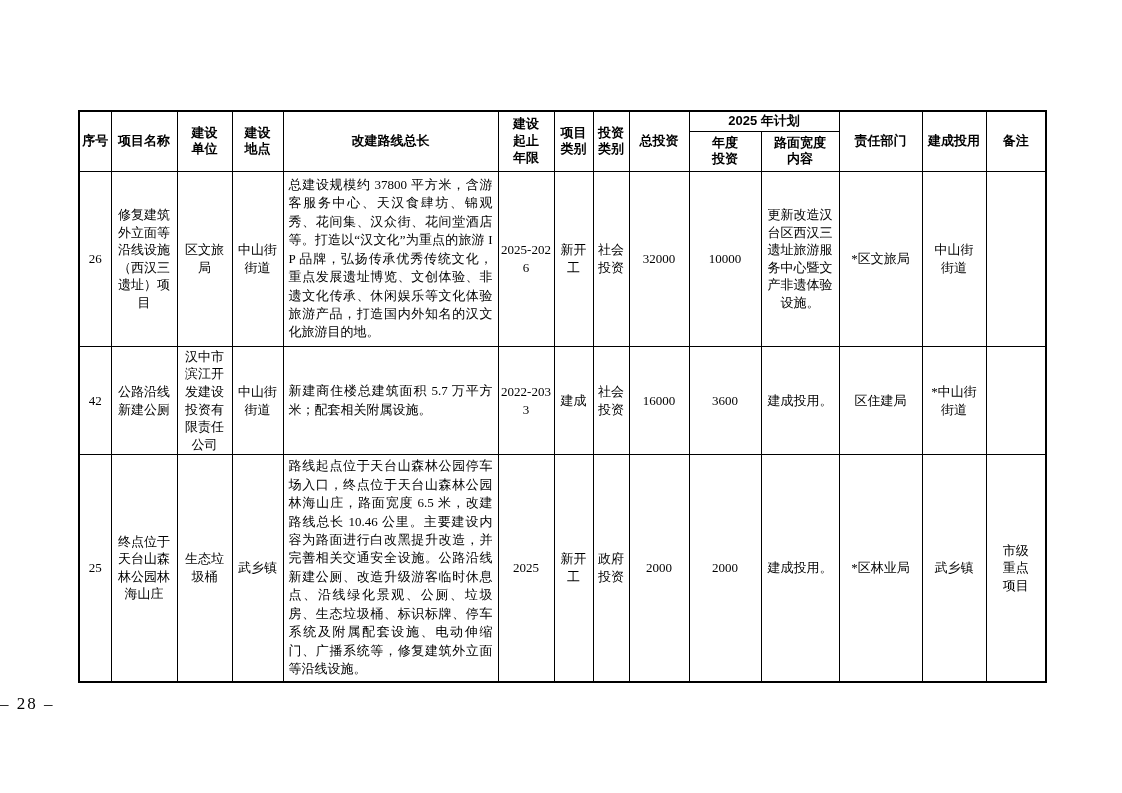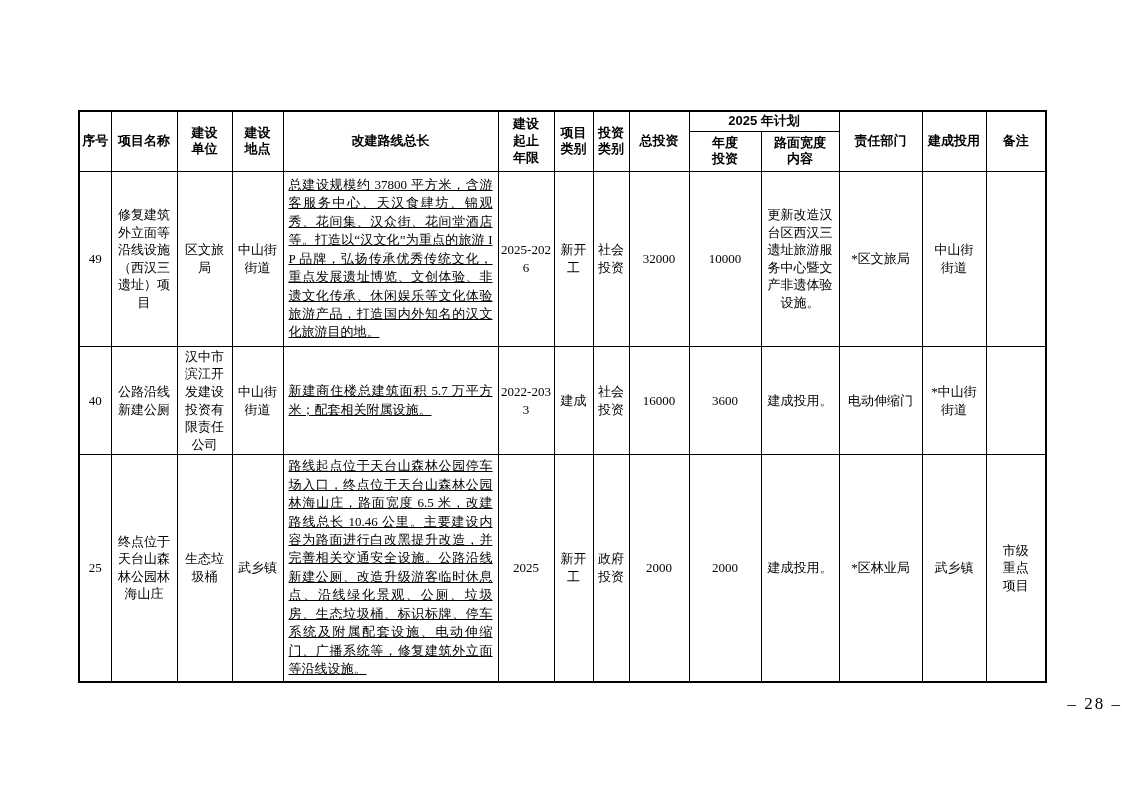--- a/index.html
+++ b/index.html
@@ -44,28 +44,27 @@
   .projects tr.h1 { height: 20px; }
   .projects tr.h2 { height: 40px; }
   .projects tr.r26 { height: 175px; }
   .projects tr.r27 { height: 105px; }
   .projects tr.r28 { height: 222px; }
   .projects td.scale {
     text-align: justify;
     text-align-last: left;
     padding: 2px 5px;
     line-height: 1.42;
-    text-decoration: underline;
   }
   .page-number {
     position: absolute;
     top: 694px;
     left: 0;
     width: 1122px;
-    text-align: right;
+    text-align: left;
     font-size: 17px;
     letter-spacing: 2px;
   }
 </style>
 </head>
 <body>
 
 <div class="page">
 
   <table class="projects">
@@ -109,53 +108,53 @@
       </tr>
       <tr class="h2">
         <th>年度
 投资</th>
         <th>路面宽度
 内容</th>
       </tr>
     </thead>
     <tbody>
       <tr class="r26">
-        <td>49</td>
+        <td>26</td>
         <td>修复建筑外立面等沿线设施（西汉三遗址）项目</td>
         <td>区文旅局</td>
         <td>中山街
 街道</td>
         <td class="scale">总建设规模约 37800 平方米，含游客服务中心、天汉食肆坊、锦观秀、花间集、汉众街、花间堂酒店等。打造以“汉文化”为重点的旅游 IP 品牌，弘扬传承优秀传统文化，重点发展遗址博览、文创体验、非遗文化传承、休闲娱乐等文化体验旅游产品，打造国内外知名的汉文化旅游目的地。</td>
         <td>2025-2026</td>
         <td>新开工</td>
         <td>社会
 投资</td>
         <td>32000</td>
         <td>10000</td>
         <td>更新改造汉台区西汉三遗址旅游服务中心暨文产非遗体验设施。</td>
         <td>*区文旅局</td>
         <td>中山街
 街道</td>
         <td></td>
       </tr>
       <tr class="r27">
-        <td>40</td>
+        <td>42</td>
         <td>公路沿线新建公厕</td>
         <td>汉中市滨江开发建设投资有限责任公司</td>
         <td>中山街
 街道</td>
         <td class="scale">新建商住楼总建筑面积 5.7 万平方米；配套相关附属设施。</td>
         <td>2022-2033</td>
         <td>建成</td>
         <td>社会
 投资</td>
         <td>16000</td>
         <td>3600</td>
         <td>建成投用。</td>
-        <td>电动伸缩门</td>
+        <td>区住建局</td>
         <td>*中山街
 街道</td>
         <td></td>
       </tr>
       <tr class="r28">
         <td>25</td>
         <td>终点位于天台山森林公园林海山庄</td>
         <td>生态垃圾桶</td>
         <td>武乡镇</td>
         <td class="scale">路线起点位于天台山森林公园停车场入口，终点位于天台山森林公园林海山庄，路面宽度 6.5 米，改建路线总长 10.46 公里。主要建设内容为路面进行白改黑提升改造，并完善相关交通安全设施。公路沿线新建公厕、改造升级游客临时休息点、沿线绿化景观、公厕、垃圾房、生态垃圾桶、标识标牌、停车系统及附属配套设施、电动伸缩门、广播系统等，修复建筑外立面等沿线设施。</td>

